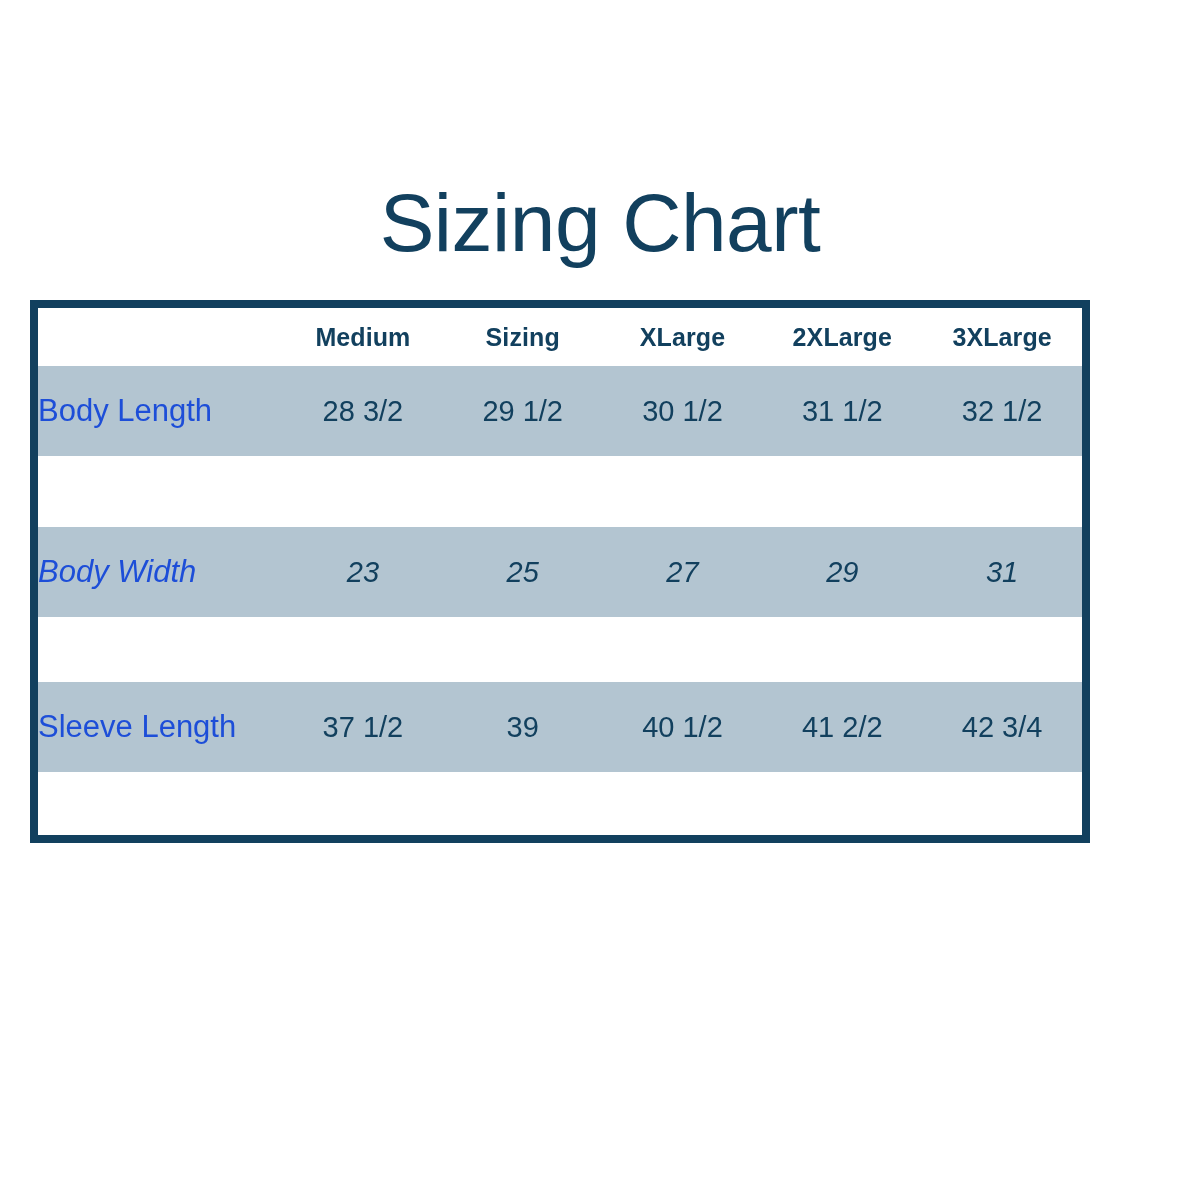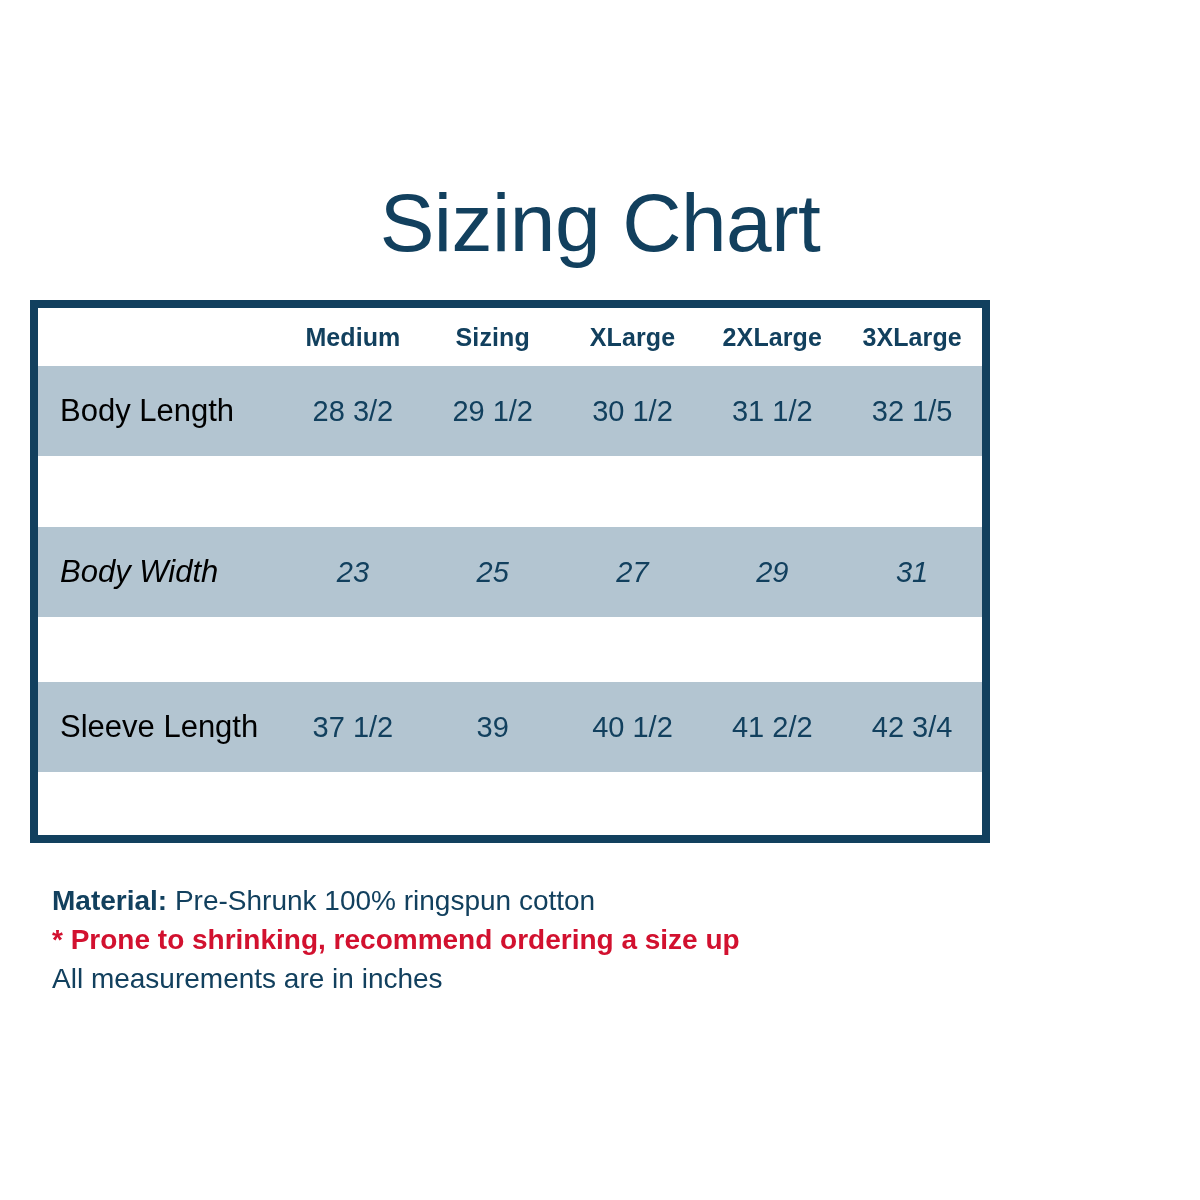--- a/index.html
+++ b/index.html
@@ -33,21 +33,21 @@
     color: #12405e;
     line-height: 1.0;
     white-space: nowrap;
   }
 
   
   .table-frame {
     position: absolute;
     left: 30px;
     top: 300px;
-    width: 960px;
+    width: 1060px;
     height: 543px;
     border: 8px solid #12405e;
     box-sizing: border-box;
     background: #ffffff;
     overflow: hidden;
   }
 
   .table-inner {
     position: relative;
     width: 100%;
@@ -73,23 +73,22 @@
     height: 90px;
     background: #b3c5d1;
   }
 
   .row-band.band1 { top: 58px; }
   .row-band.band2 { top: 219px; font-style: italic; }
   .row-band.band3 { top: 374px; }
 
   .cell-label {
     width: 245px;
-    padding-left: 22px;
     box-sizing: border-box;
-    color: #000000;
+    color: #1d4ed8;
     font-size: 31px;
     font-weight: 400;
     white-space: nowrap;
   }
 
   .cell {
     flex: 1 1 0;
     text-align: center;
     color: #12405e;
     font-size: 29px;
@@ -146,21 +145,21 @@
         <div class="cell">2XLarge</div>
         <div class="cell">3XLarge</div>
       </div>
 
       <div class="row row-band band1">
         <div class="cell-label">Body Length</div>
         <div class="cell">28 3/2</div>
         <div class="cell">29 1/2</div>
         <div class="cell">30 1/2</div>
         <div class="cell">31 1/2</div>
-        <div class="cell">32 1/5</div>
+        <div class="cell">32 1/2</div>
       </div>
 
       <div class="row row-band band2">
         <div class="cell-label">Body Width</div>
         <div class="cell">23</div>
         <div class="cell">25</div>
         <div class="cell">27</div>
         <div class="cell">29</div>
         <div class="cell">31</div>
       </div>
@@ -170,19 +169,14 @@
         <div class="cell">37 1/2</div>
         <div class="cell">39</div>
         <div class="cell">40 1/2</div>
         <div class="cell">41 2/2</div>
         <div class="cell">42 3/4</div>
       </div>
 
     </div>
   </div>
 
-  <div class="notes">
-    <div class="note-line"><span class="lead">Material:</span> <span>Pre-Shrunk 100% ringspun cotton</span></div>
-    <div class="note-warning">* Prone to shrinking, recommend ordering a size up</div>
-    <div class="note-line">All measurements are in inches</div>
-  </div>
 
 </div>
 
 </body></html>

